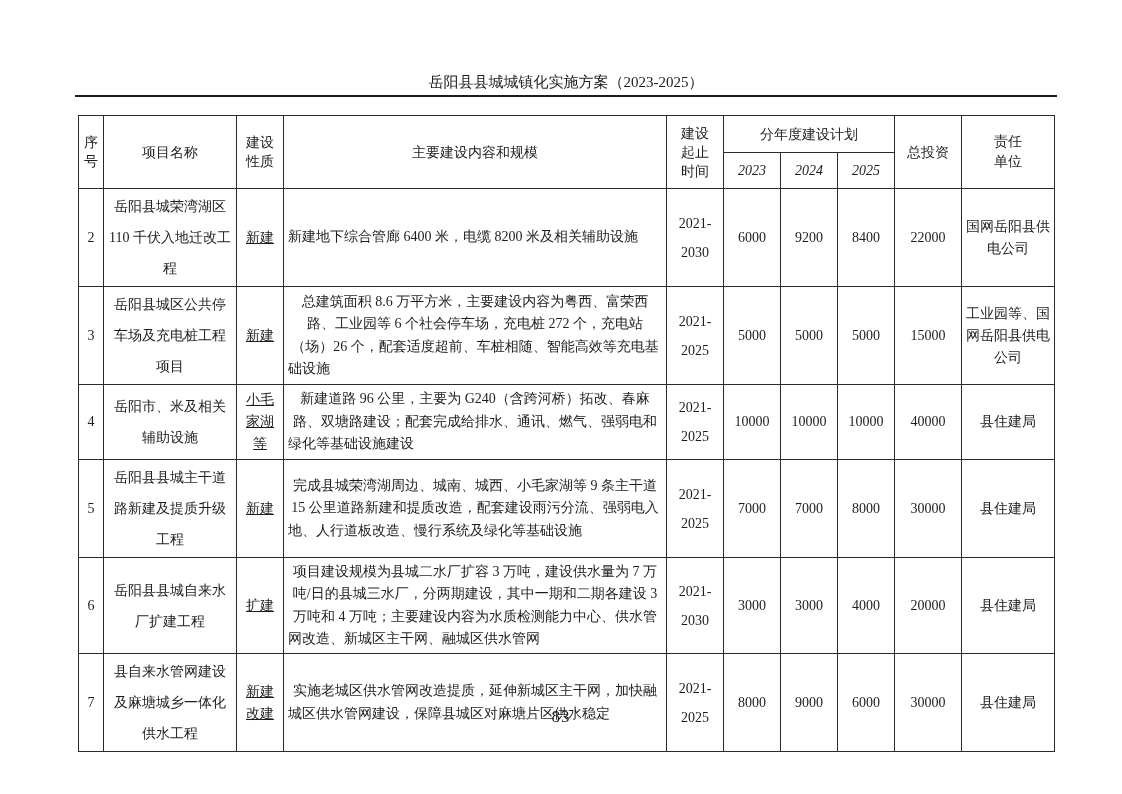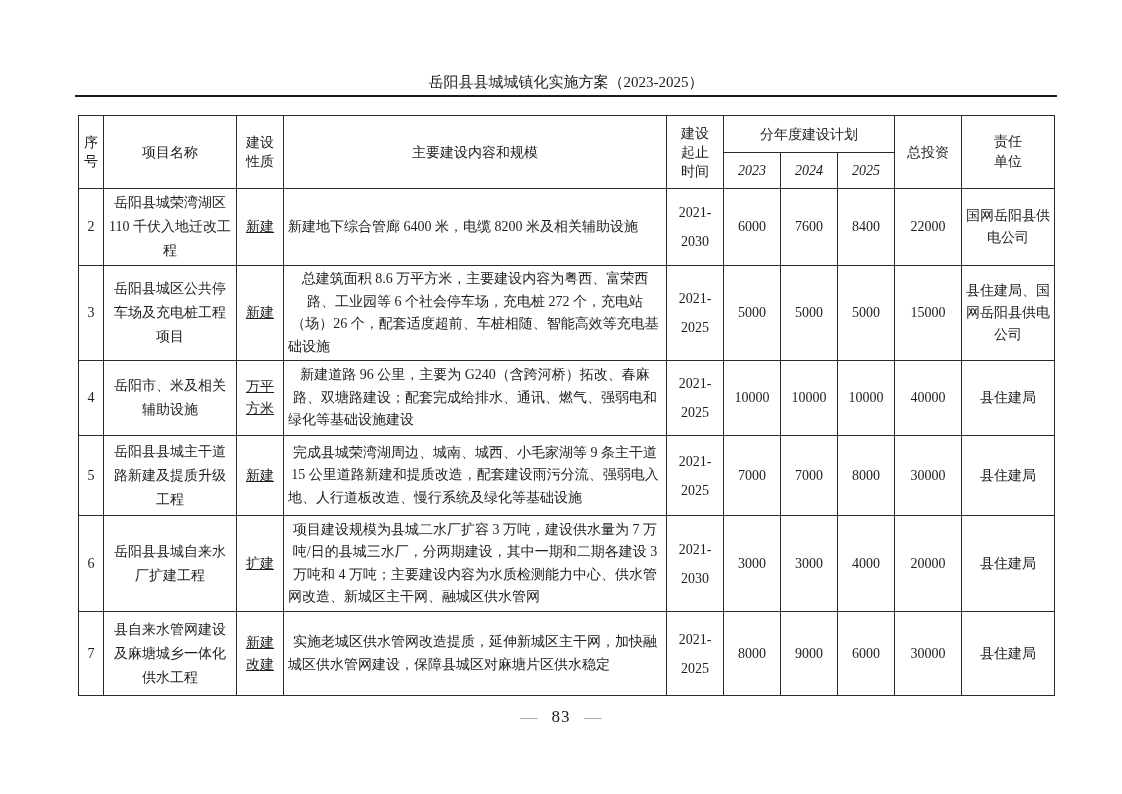--- a/index.html
+++ b/index.html
@@ -49,21 +49,21 @@
     overflow: hidden;
   }
   .pre-line { white-space: pre-line; }
   .hdr { line-height: 19px; }
   .hdr-period { padding: 2px 12px; line-height: 19px; }
   .hdr-resp { padding: 2px 28px; line-height: 20px; }
   .cell-seq { font-size: 15px; }
   .cell-name {
     text-align: left;
     padding: 4px 7px;
-    line-height: 24px;
+    line-height: 31px;
   }
   .cell-nature { line-height: 22px; padding: 2px 9px; text-decoration: underline; }
   .cell-content {
     text-align: justify;
     text-align-last: left;
     padding: 4px 9px;
     line-height: 22.5px;
   }
   .cell-period { font-size: 15px; line-height: 29px; padding: 2px 8px; margin-top: 22px; }
   .cell-num { font-size: 15px; }
@@ -124,41 +124,41 @@
       </tr>
     </thead>
     <tbody>
       <tr style="height:75px">
         <td class="cell-seq">2</td>
         <td class="cell-name">岳阳县城荣湾湖区 110 千伏入地迁改工程</td>
         <td class="cell-nature">新建</td>
         <td class="cell-content">新建地下综合管廊 6400 米，电缆 8200 米及相关辅助设施</td>
         <td class="cell-period">2021-2030</td>
         <td class="cell-num">6000</td>
-        <td class="cell-num">7600</td>
+        <td class="cell-num">9200</td>
         <td class="cell-num">8400</td>
         <td class="cell-num">22000</td>
         <td class="cell-resp">国网岳阳县供电公司</td>
       </tr>
       <tr style="height:94px">
         <td class="cell-seq">3</td>
         <td class="cell-name">岳阳县城区公共停车场及充电桩工程项目</td>
         <td class="cell-nature">新建</td>
         <td class="cell-content">总建筑面积 8.6 万平方米，主要建设内容为粤西、富荣西路、工业园等 6 个社会停车场，充电桩 272 个，充电站（场）26 个，配套适度超前、车桩相随、智能高效等充电基础设施</td>
         <td class="cell-period">2021-2025</td>
         <td class="cell-num">5000</td>
         <td class="cell-num">5000</td>
         <td class="cell-num">5000</td>
         <td class="cell-num">15000</td>
-        <td class="cell-resp">县住建局、国网岳阳县供电公司</td>
+        <td class="cell-resp">工业园等、国网岳阳县供电公司</td>
       </tr>
       <tr style="height:75px">
         <td class="cell-seq">4</td>
         <td class="cell-name">岳阳市、米及相关辅助设施</td>
-        <td class="cell-nature">万平方米</td>
+        <td class="cell-nature">小毛家湖等</td>
         <td class="cell-content">新建道路 96 公里，主要为 G240（含跨河桥）拓改、春麻路、双塘路建设；配套完成给排水、通讯、燃气、强弱电和绿化等基础设施建设</td>
         <td class="cell-period">2021-2025</td>
         <td class="cell-num">10000</td>
         <td class="cell-num">10000</td>
         <td class="cell-num">10000</td>
         <td class="cell-num">40000</td>
         <td class="cell-resp">县住建局</td>
       </tr>
       <tr style="height:80px">
         <td class="cell-seq">5</td>

